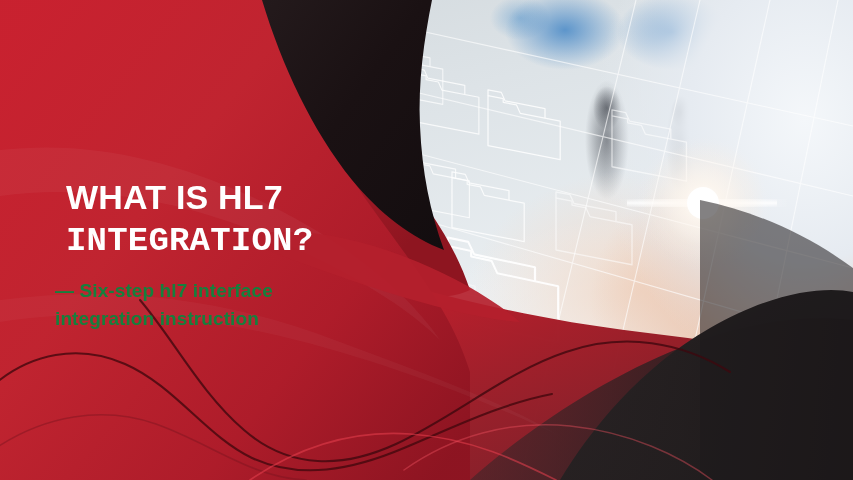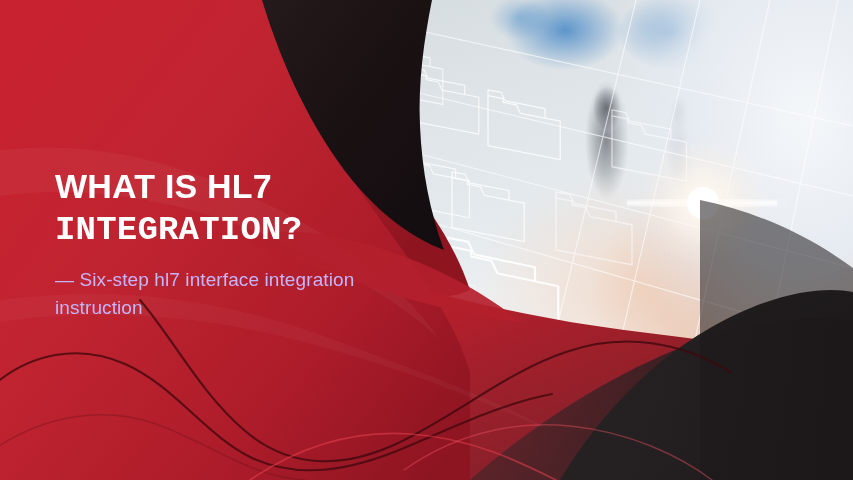--- a/index.html
+++ b/index.html
@@ -53,34 +53,34 @@
   .grid-lines { opacity: .85; }
 
   
   .copy {
     position: absolute;
     left: 55px;
     top: 164px;
     width: 330px;
   }
   .headline {
-    margin: 0;
+    margin: 11px;
     color: #ffffff;
     font-size: 34px;
     line-height: 44px;
     font-weight: 700;
     letter-spacing: .2px;
   }
   .headline .l2 { display: block; font-family: Liberation Mono, monospace; }
   .subhead {
     margin: 14px 0 0 0;
-    color: #c4b5fd;
+    color: #15803d;
     font-size: 19px;
     line-height: 28px;
-    font-weight: 400;
+    font-weight: 700;
     letter-spacing: .1px;
     max-width: 300px;
   }
 </style>
 </head>
 <body>
 
 <div id="stage">
 
   <div class="layer photo-base"></div>

